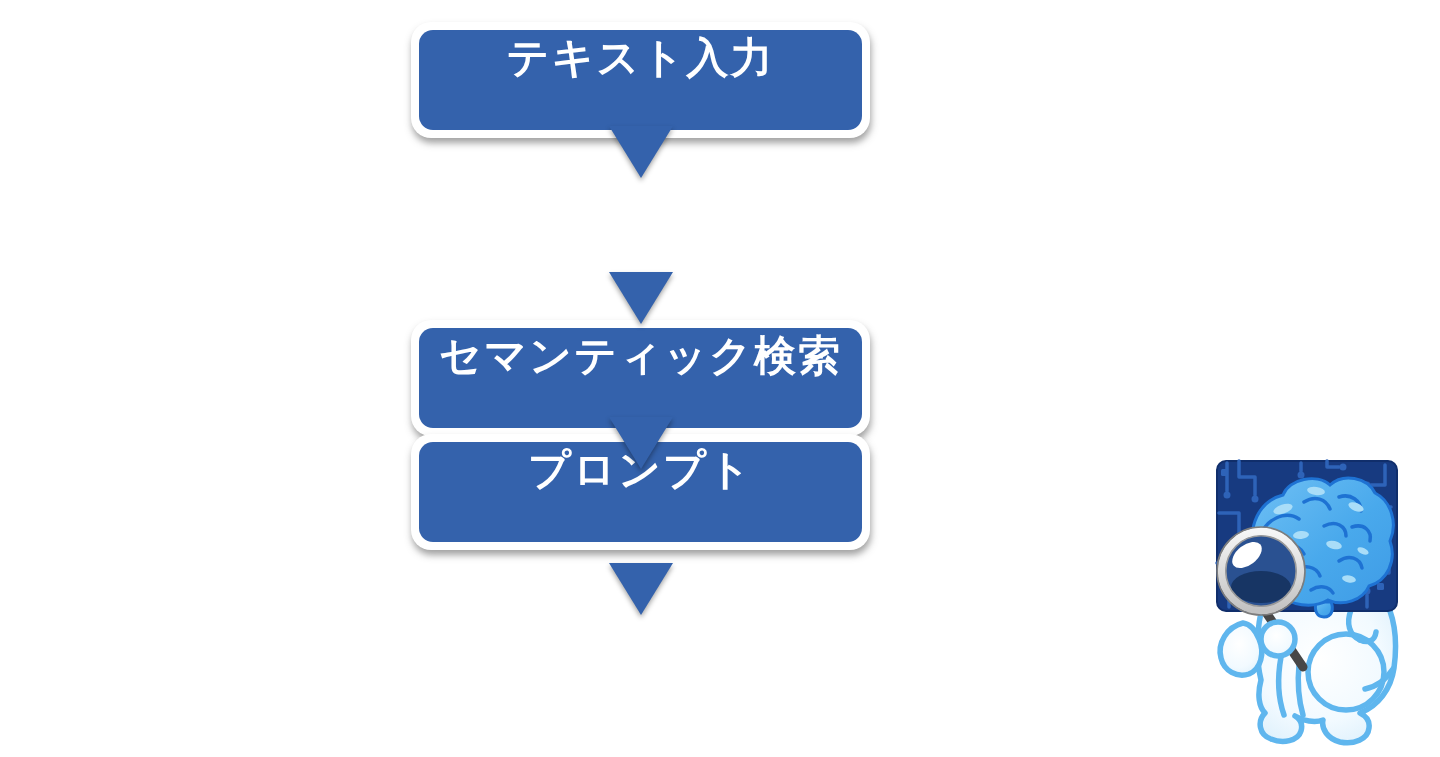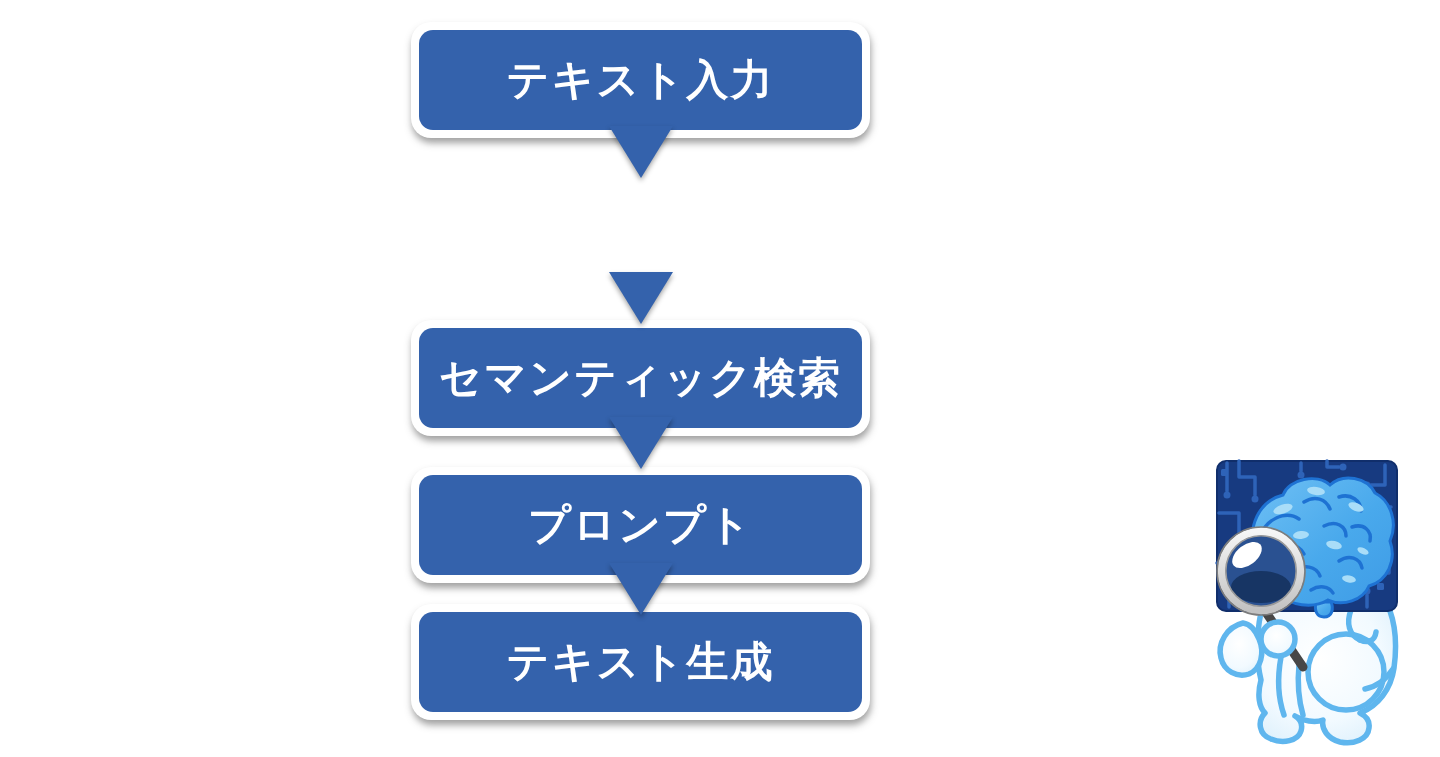--- a/index.html
+++ b/index.html
@@ -9,21 +9,21 @@
   }
   .step-box{
     position:absolute;left:411px;width:459px;height:116px;
     background:#ffffff;border-radius:20px;
     box-shadow:1px 5px 7px rgba(70,70,70,0.5);
     z-index:1;
   }
   .step-surface{
     position:absolute;left:8px;top:8px;right:8px;bottom:8px;
     background:#3462ac;border-radius:14px;
-    display:flex;align-items:center;justify-content:center;
+    display:flex;justify-content:center;
   }
   .step-label{
     color:#ffffff;font-size:42px;font-weight:700;letter-spacing:2px;white-space:nowrap;
   }
   .connector{
     position:absolute;left:609px;width:64px;height:52px;z-index:3;
     filter:drop-shadow(0 3px 2.5px rgba(0,0,0,0.35));
   }
   .illustration{
     position:absolute;left:1203px;top:455px;width:200px;height:302px;z-index:2;
@@ -37,28 +37,23 @@
   <div class="step-box" style="top:22px">
     <div class="step-surface">
       <span class="step-label">テキスト入力</span>
     </div>
   </div>
   <div class="step-box" style="top:320px">
     <div class="step-surface">
       <span class="step-label">セマンティック検索</span>
     </div>
   </div>
-  <div class="step-box" style="top:467px">
+  <div class="step-box" style="top:434px">
     <div class="step-surface">
       <span class="step-label">プロンプト</span>
-    </div>
-  </div>
-  <div class="step-box" style="top:604px">
-    <div class="step-surface">
-      <span class="step-label">テキスト生成</span>
     </div>
   </div>
 
   <svg class="connector" style="top:126px" viewBox="0 0 64 52">
       <polygon points="0,0 64,0 32,52" fill="#3462ac"></polygon>
     </svg>
   <svg class="connector" style="top:272px" viewBox="0 0 64 52">
       <polygon points="0,0 64,0 32,52" fill="#3462ac"></polygon>
     </svg>
   <svg class="connector" style="top:417px" viewBox="0 0 64 52">

